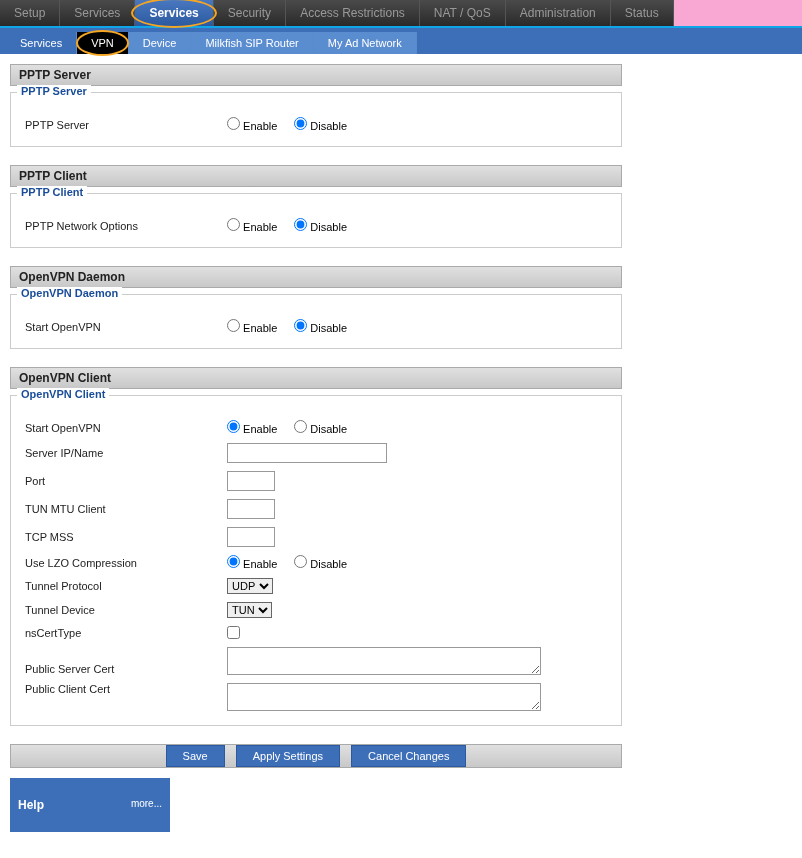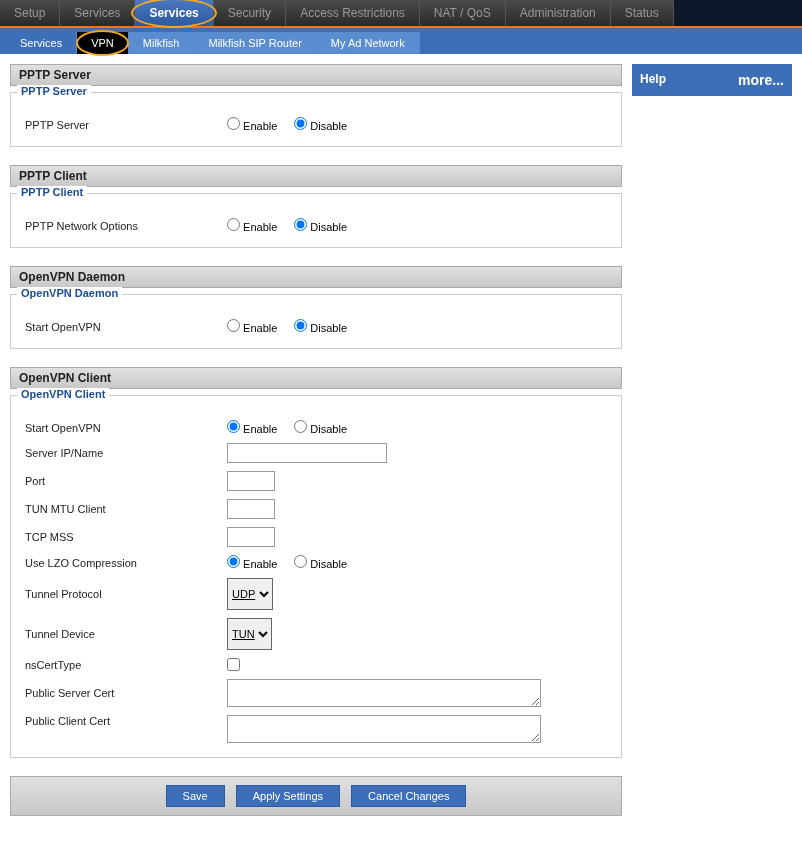--- a/index.html
+++ b/index.html
@@ -1,68 +1,68 @@
 <!DOCTYPE html>
 <html><head>
 <meta charset="utf-8">
 <style>
 * { box-sizing: border-box; margin: 0; padding: 0; }
 body { font-family: Verdana, Arial, sans-serif; font-size: 11px; background: #fff; width: 802px; }
 
-.top-tabs { display: flex; background: #0f172a; border-bottom: 2px solid #f97316; }
+.top-tabs { display: flex; background: #f9a8d4; border-bottom: 2px solid #0ea5e9; }
 .top-tab { padding: 6px 14px; color: #999; background: linear-gradient(#4a4a4a,#2a2a2a); border-right: 1px solid #555; cursor: pointer; font-size: 12px; }
 .top-tab.active { background: linear-gradient(#4a78c0,#2c5aa0); color: #fff; font-weight: bold; position: relative; }
 .top-tab.active::before { content:''; position:absolute; inset:-2px -4px; border:2px solid #f5a623; border-radius:50%; pointer-events:none; }
 
 .sub-tabs { display: flex; background: #3d6fb8; padding: 4px 0 0 6px; }
 .sub-tab { padding: 5px 14px; color: #fff; cursor: pointer; font-size: 11px; border-right: 1px solid #5a8acc; }
 .sub-tab.active { background: #000000; color: #fff; position: relative; }
 .sub-tab.active::before { content:''; position:absolute; inset:-2px -1px; border:2px solid #f5a623; border-radius:50%; pointer-events:none; }
 .sub-tab.light { background: #5a8cd0; }
 
-.main-wrap { display: flex; padding: 10px 0 0 10px; gap: 10px; }
+.main-wrap { display: flex; padding: 10px 0 0 10px; gap: 10px; flex-direction: column; }
 .left-col { width: 612px; }
 .right-col { width: 160px; }
 
 .section-header { background: linear-gradient(#e0e0e0,#c8c8c8); border: 1px solid #aaa; padding: 3px 8px; font-weight: bold; font-size: 12px; color: #222; margin-bottom: 6px; }
 .fieldset { border: 1px solid #ccc; margin: 0 0 18px 0; padding: 8px 10px 10px; position: relative; }
 .legend { position: relative; top: -16px; left: -4px; background: #fff; padding: 0 4px; color: #1a4d99; font-weight: bold; font-size: 11px; display: inline-block; margin-bottom: -10px; }
 .row { display: flex; align-items: center; padding: 4px 0; }
 .row-label { width: 206px; color: #222; padding-left: 4px; }
 .row-ctl { display: flex; align-items: center; gap: 3px; }
 .radio-pair label { margin-right: 14px; }
 input[type=text] { border: 1px solid #999; padding: 2px 3px; font-size: 11px; height: 20px; }
 input[type=text].wide { width: 160px; }
 input[type=text].short { width: 48px; }
-select { border: 1px solid #666; font-size: 11px; height: 32px; text-decoration: underline; }
+select { border: 1px solid #666; font-size: 11px; height: 16px; }
 textarea { width: 314px; height: 28px; border: 1px solid #999; font-size: 11px; resize: both; }
 
-.help-box { background: #3d6fb8; color: #fff; padding: 8px 8px; display: flex; justify-content: space-between; font-weight: bold; font-size: 12px; }
-.help-box .more { font-weight: bold; font-size: 14px; cursor: pointer; }
+.help-box { background: #3d6fb8; color: #fff; padding: 20px 8px; display: flex; justify-content: space-between; font-weight: bold; font-size: 12px; }
+.help-box .more { font-weight: normal; font-size: 10px; cursor: pointer; }
 
-.button-bar { background: linear-gradient(#e0e0e0,#c8c8c8); border: 1px solid #aaa; padding: 8px; text-align: center; }
+.button-bar { background: linear-gradient(#e0e0e0,#c8c8c8); border: 1px solid #aaa; padding: 0; text-align: center; }
 .btn { background: #3d6fb8; color: #fff; border: 1px solid #2c5aa0; padding: 4px 16px; font-size: 11px; cursor: pointer; margin: 0 4px; }
 </style>
 </head>
 <body>
 
 <div class="top-tabs" id="top-tabs">
     <div class="top-tab">Setup</div>
     <div class="top-tab">Services</div>
     <div class="top-tab active">Services</div>
     <div class="top-tab">Security</div>
     <div class="top-tab">Access Restrictions</div>
     <div class="top-tab">NAT / QoS</div>
     <div class="top-tab">Administration</div>
     <div class="top-tab">Status</div>
   </div>
 <div class="sub-tabs" id="sub-tabs">
     <div class="sub-tab">Services</div>
     <div class="sub-tab active">VPN</div>
-    <div class="sub-tab light">Milkfish</div>
+    <div class="sub-tab light">Device</div>
     <div class="sub-tab light">Milkfish SIP Router</div>
     <div class="sub-tab light">My Ad Network</div>
   </div>
 
 <div class="main-wrap">
   <div class="left-col">
 
     <div class="section-header">PPTP Server</div>
     <div class="fieldset">
       <span class="legend">PPTP Server</span>
@@ -152,21 +152,21 @@
         <div class="row-ctl">
             <select><option>TUN</option><option>TAP</option></select>
           </div>
       </div>
       <div class="row">
         <div class="row-label">nsCertType</div>
         <div class="row-ctl">
             <input type="checkbox" style="">
           </div>
       </div>
-      <div class="row" style="align-items:center">
+      <div class="row" style="align-items:flex-end">
         <div class="row-label">Public Server Cert</div>
         <div class="row-ctl">
             <textarea style=""></textarea>
           </div>
       </div>
       <div class="row" style="align-items:flex-start">
         <div class="row-label">Public Client Cert</div>
         <div class="row-ctl">
             <textarea style=""></textarea>
           </div>

